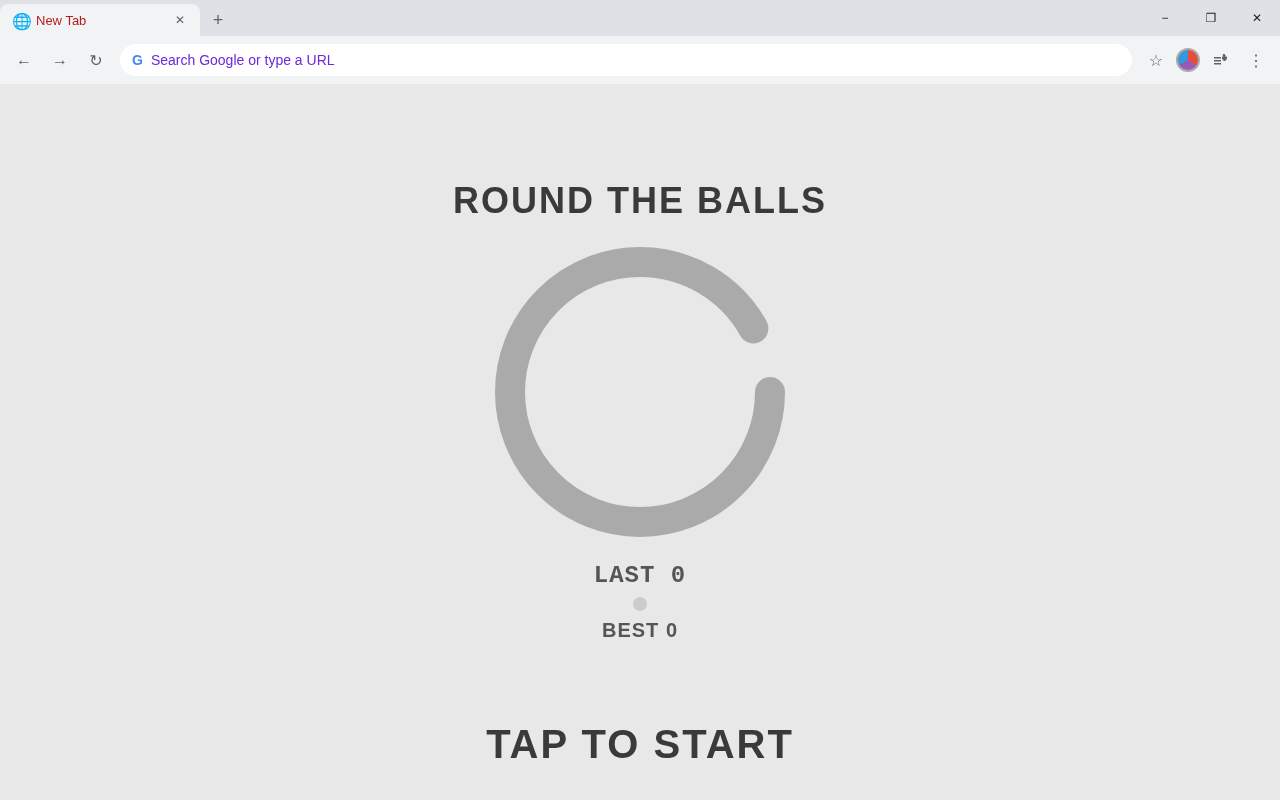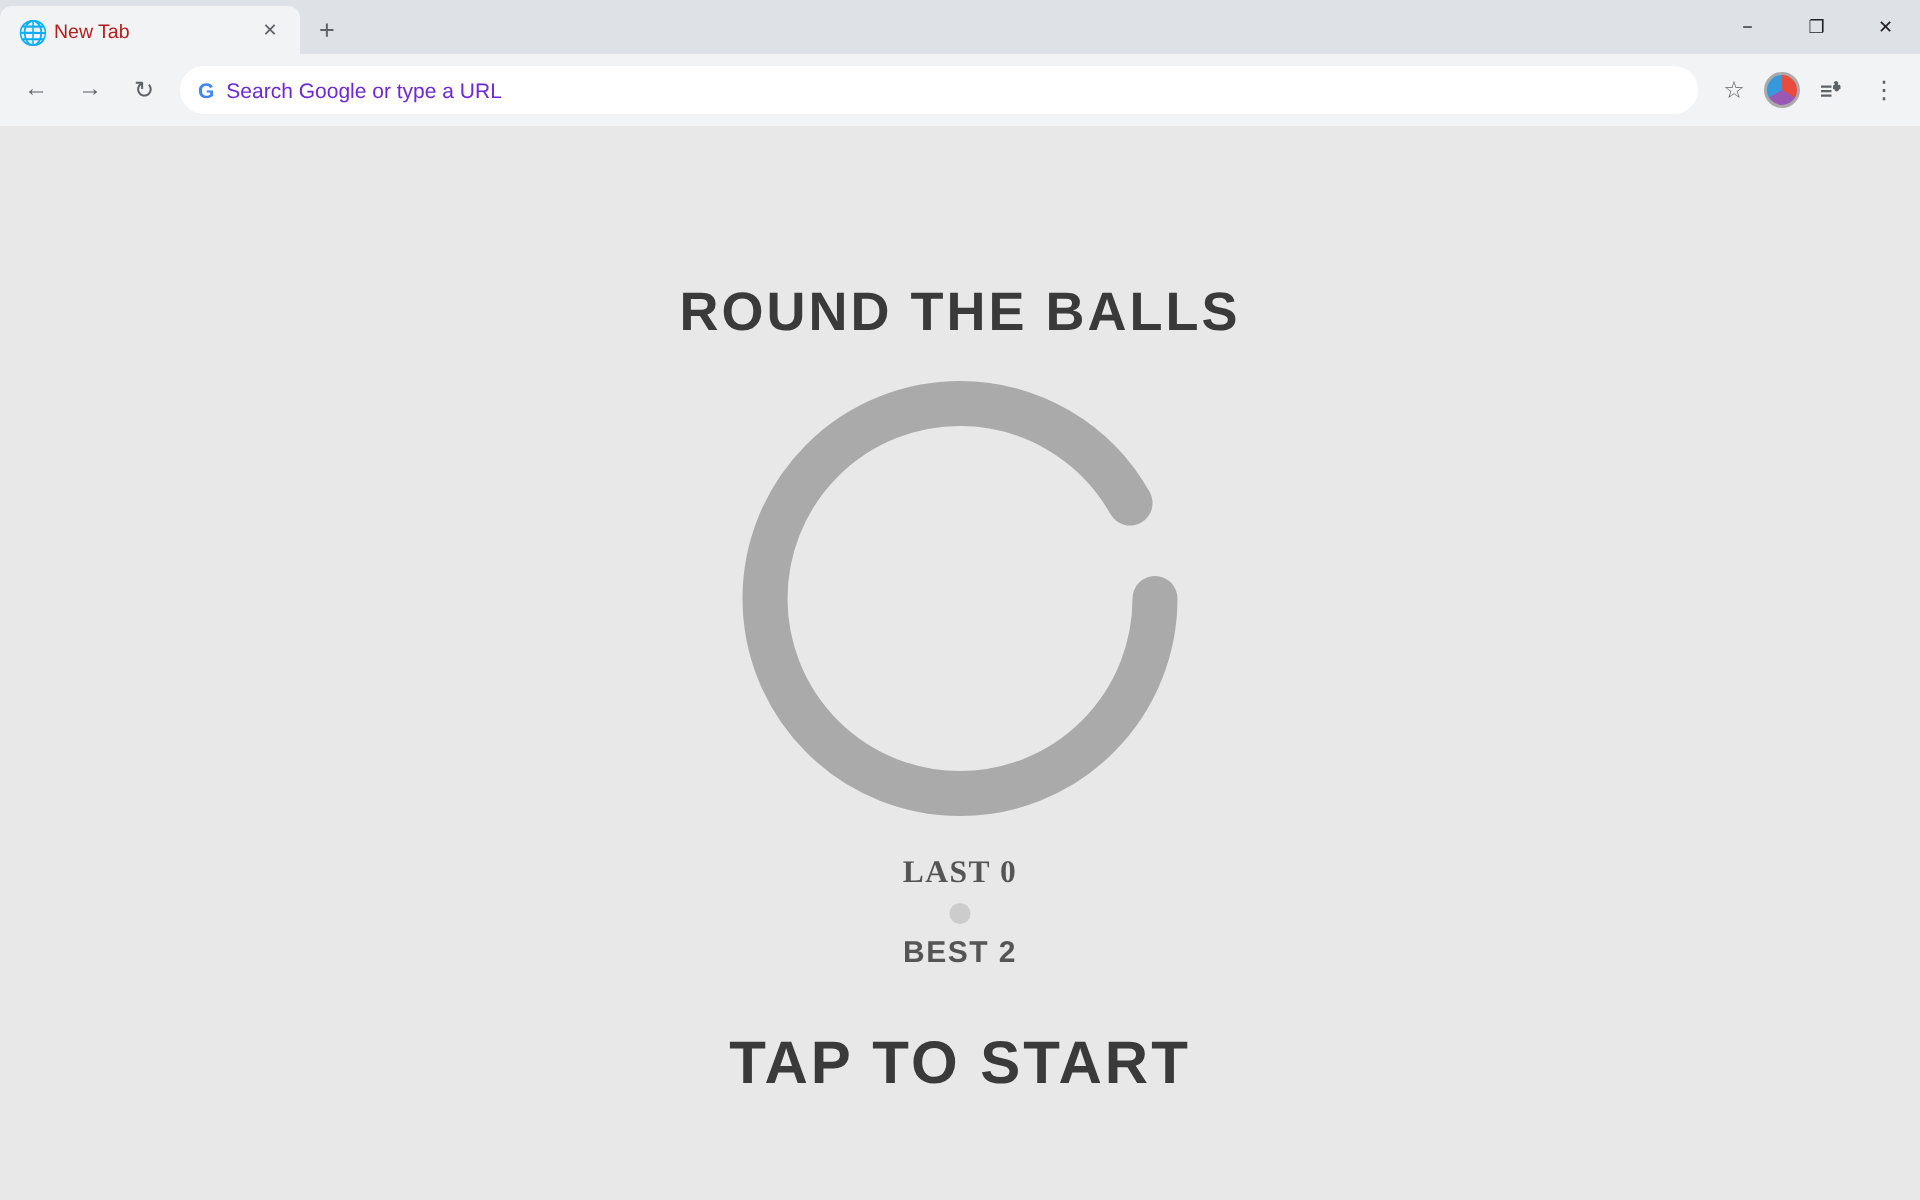--- a/index.html
+++ b/index.html
@@ -158,21 +158,21 @@
       cursor: pointer;
       font-size: 16px;
       color: #5f6368;
     }
 
     
     .page-content {
       flex: 1;
       background: #e8e8e8;
       display: flex;
-      align-items: center;
+      align-items: flex-end;
       justify-content: center;
       overflow: hidden;
     }
 
     
     .game-area {
       width: 408px;
       height: 730px;
       background: #e8e8e8;
       display: flex;
@@ -198,26 +198,26 @@
       height: 320px;
       margin-top: 10px;
     }
 
     .circle-ring {
       width: 320px;
       height: 320px;
     }
 
     .last-score {
-      font-size: 21px;
+      font-size: 24px;
       font-weight: bold;
       color: #555;
       letter-spacing: 1px;
       margin-top: 10px;
-      font-family: Liberation Serif, serif;
+      font-family: Liberation Mono, monospace;
     }
 
     .small-ball {
       width: 14px;
       height: 14px;
       background: #ccc;
       border-radius: 50%;
       margin-top: 8px;
     }
 
@@ -228,21 +228,21 @@
       letter-spacing: 1px;
       margin-top: 8px;
       font-family: Arial, sans-serif;
     }
 
     .tap-to-start {
       font-size: 40px;
       font-weight: 900;
       color: #3a3a3a;
       letter-spacing: 2px;
-      margin-top: 40px;
+      margin-top: 80px;
       font-family: 'Arial Black', Arial, sans-serif;
       text-transform: uppercase;
     }
 
     
     .profile-avatar {
       width: 24px;
       height: 24px;
       border-radius: 50%;
       background: conic-gradient(#e74c3c 0deg 120deg, #9b59b6 120deg 240deg, #3498db 240deg 360deg);
@@ -297,20 +297,20 @@
         <svg class="circle-ring" viewBox="0 0 320 320">
 
           <circle cx="160" cy="160" r="130" fill="none" stroke="#aaaaaa" stroke-width="30" stroke-dasharray="750 70" stroke-dashoffset="0" stroke-linecap="round"></circle>
         </svg>
       </div>
 
       <div class="last-score">LAST 0</div>
 
       <div class="small-ball"></div>
 
-      <div class="best-score">BEST 2</div>
+      <div class="best-score">BEST 0</div>
 
       <div class="tap-to-start">TAP TO START</div>
 
     </div>
   </div>
 
 </div>
 
 </body></html>

